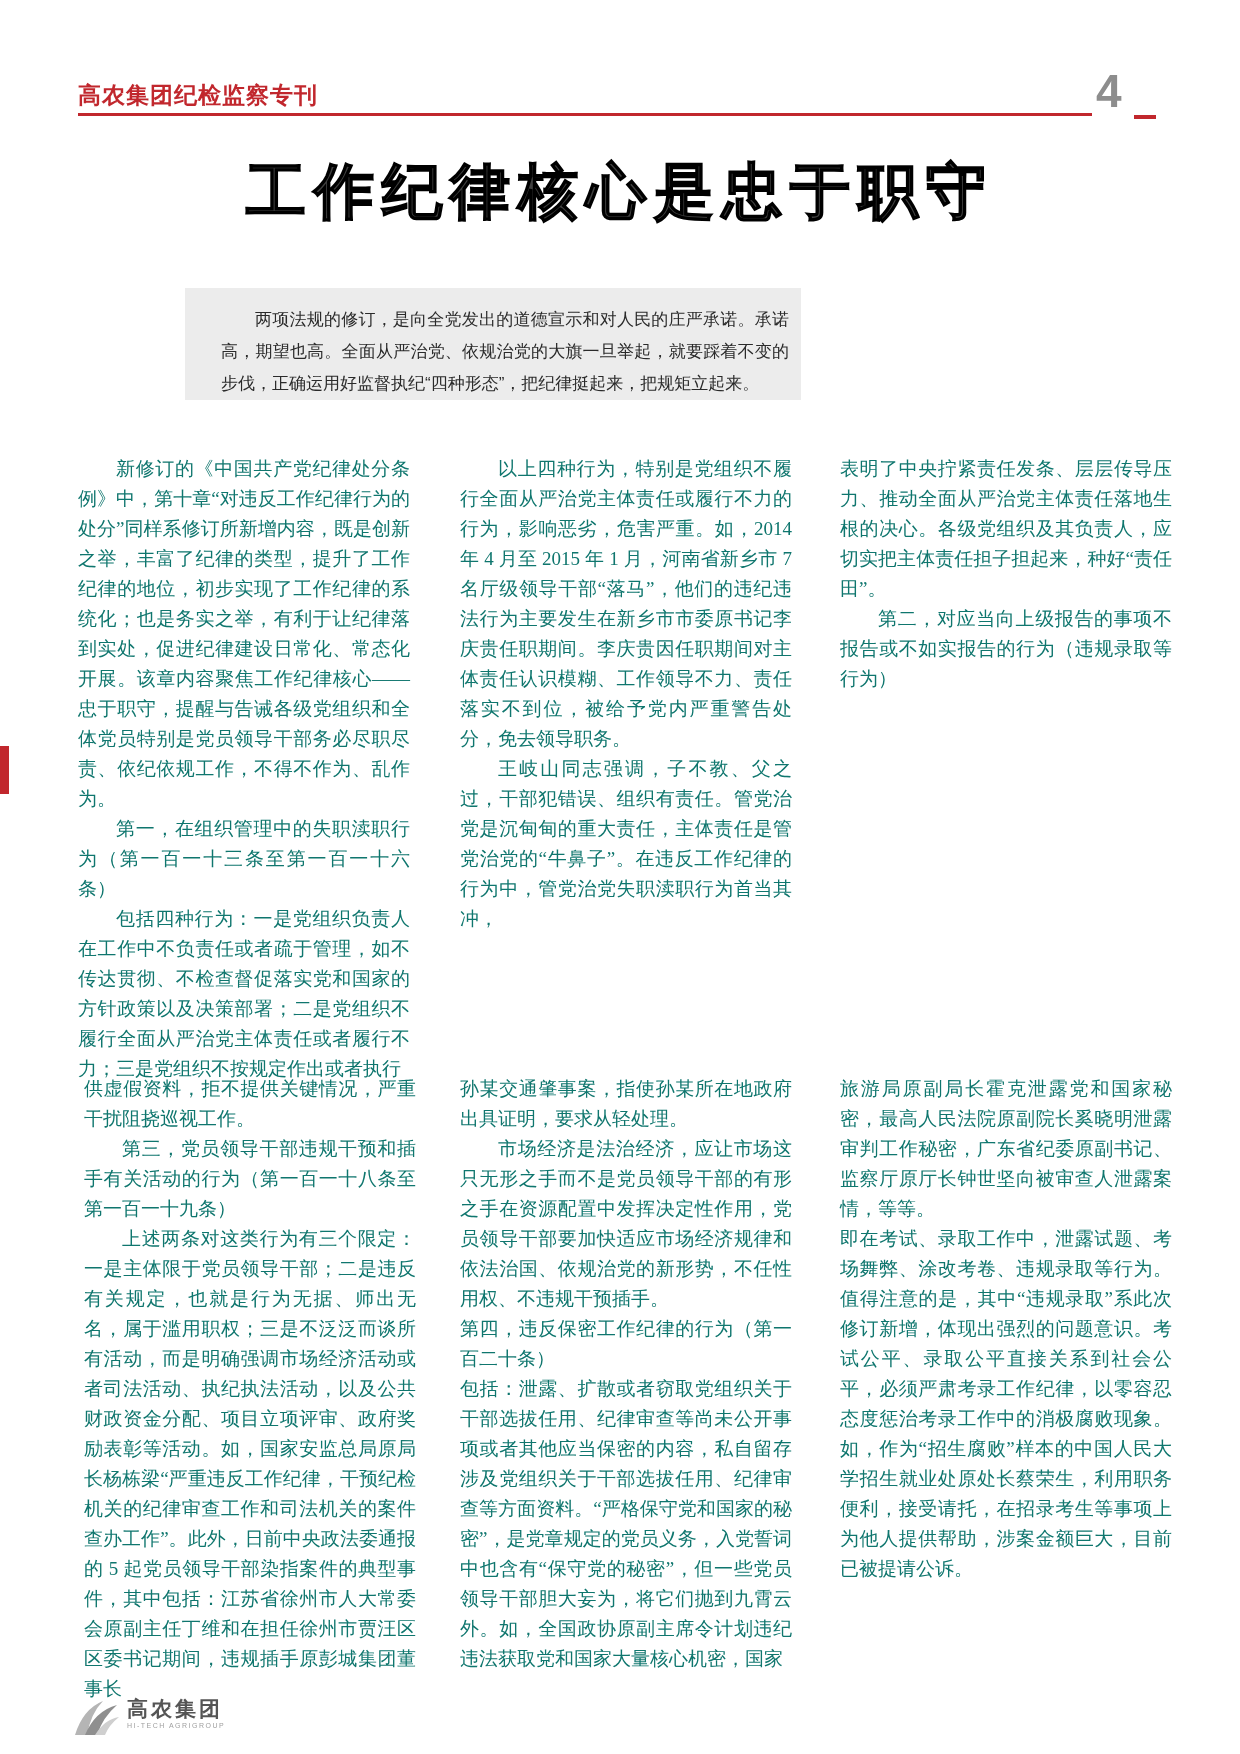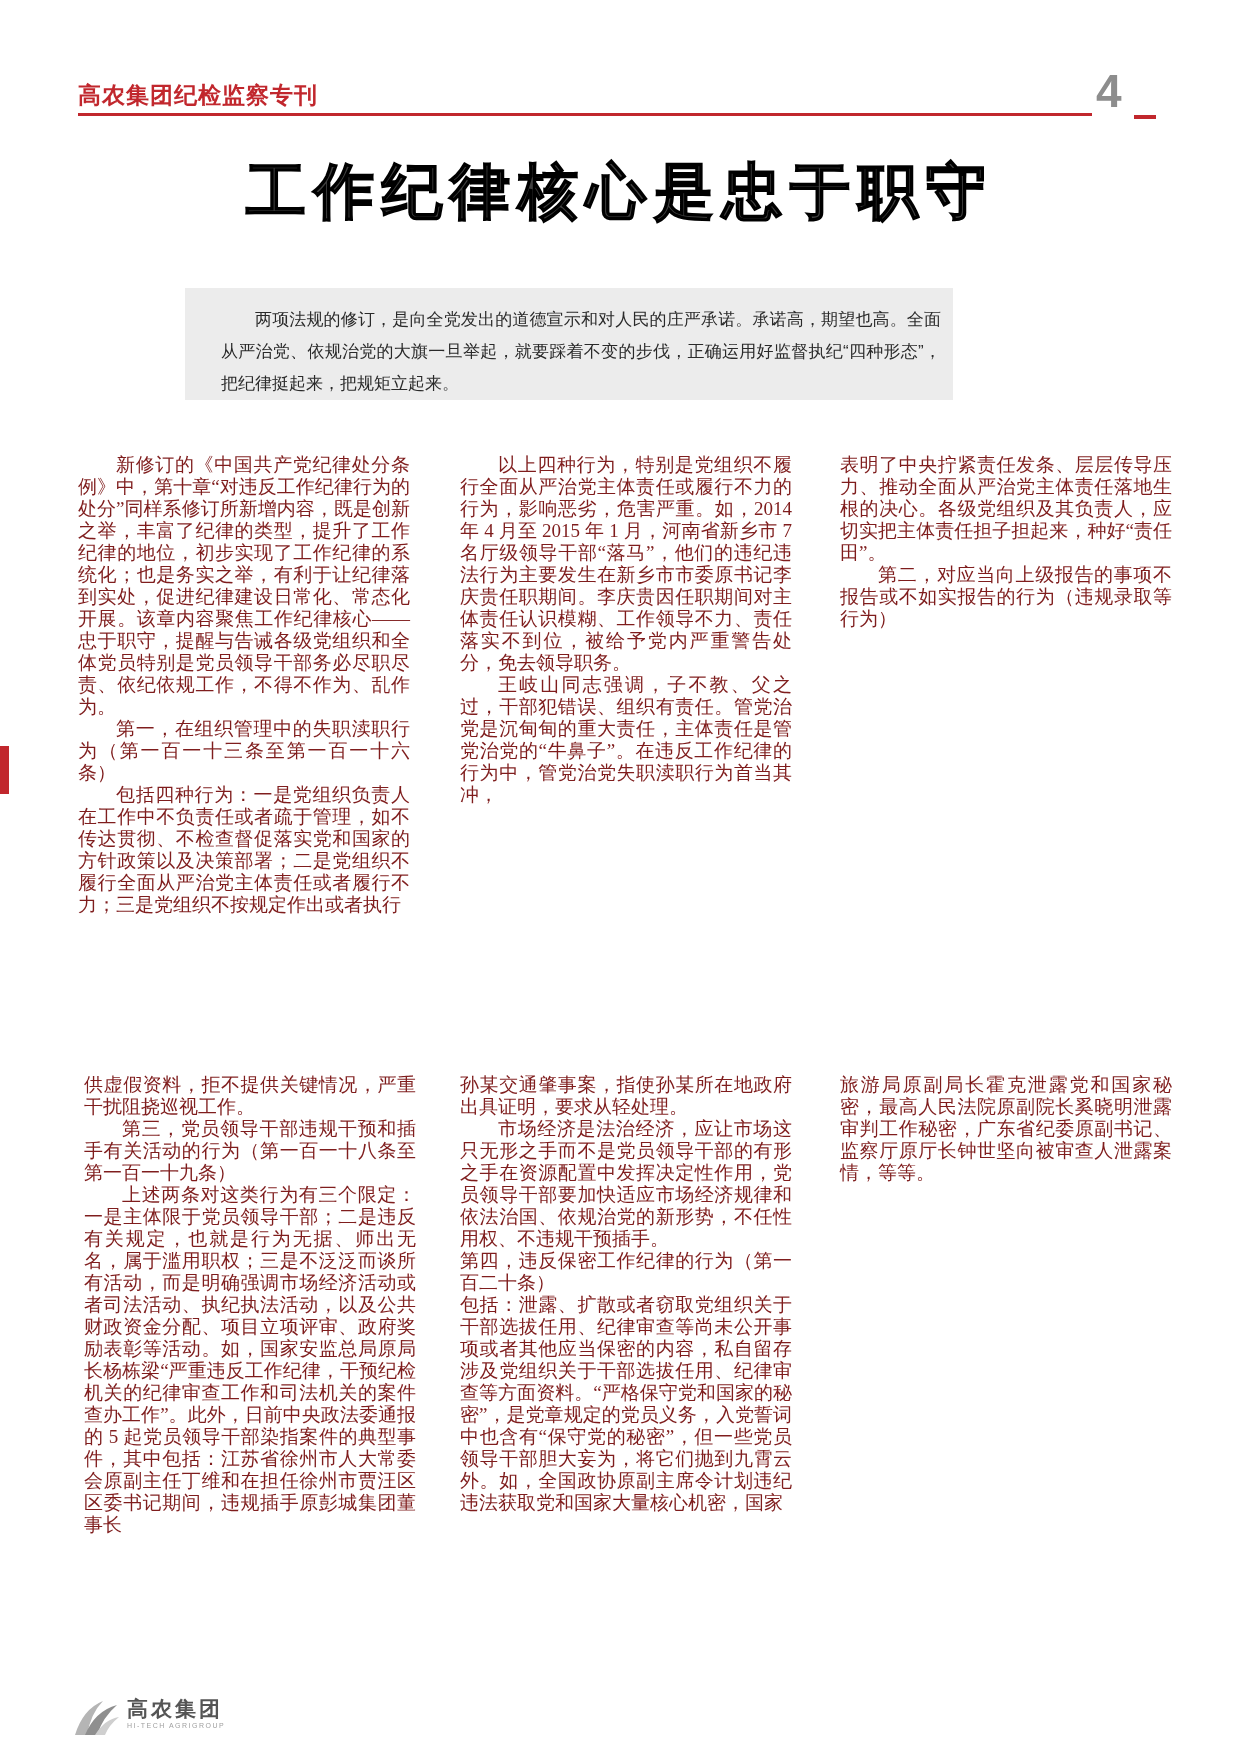--- a/index.html
+++ b/index.html
@@ -32,34 +32,34 @@
   }
   .main-title {
     position:absolute; left:0; top:152px; width:1240px;
     text-align:center;
     font-family:"Liberation Sans", sans-serif;
     font-weight:bold; font-size:60px; letter-spacing:8px;
     color:#404040;
     -webkit-text-stroke:1.5px #000;
   }
   .intro-box {
-    position:absolute; left:185px; top:288px; width:768px; height:112px;
+    position:absolute; left:185px; top:288px; width:616px; height:112px;
     background:#ececec; box-sizing:border-box;
     padding:16px 12px 0 36px;
   }
   .intro-box p {
     margin:0;
     font-family:"Liberation Sans", sans-serif;
     font-size:17px; line-height:32px; color:#2a2a2a;
     text-align:justify; text-indent:2em;
   }
   .col {
     position:absolute; width:332px;
-    font-size:19px; line-height:22px;
-    text-align:justify; color:#7f1d1d;
+    font-size:19px; line-height:30px;
+    text-align:justify; color:#0f766e;
   }
   .col p { margin:0; }
   .col p.ind { text-indent:2em; }
   .u0 { left:78px;  top:454px; }
   .u1 { left:460px; top:454px; }
   .u2 { left:840px; top:454px; }
   .l0 { left:84px;  top:1074px; }
   .l1 { left:460px; top:1074px; }
   .l2 { left:840px; top:1074px; }
   .edge-mark {
@@ -118,20 +118,21 @@
 
 <div class="col l1">
   <p>孙某交通肇事案，指使孙某所在地政府出具证明，要求从轻处理。</p>
   <p class="ind">市场经济是法治经济，应让市场这只无形之手而不是党员领导干部的有形之手在资源配置中发挥决定性作用，党员领导干部要加快适应市场经济规律和依法治国、依规治党的新形势，不任性用权、不违规干预插手。</p>
   <p>第四，违反保密工作纪律的行为（第一百二十条）</p>
   <p>包括：泄露、扩散或者窃取党组织关于干部选拔任用、纪律审查等尚未公开事项或者其他应当保密的内容，私自留存涉及党组织关于干部选拔任用、纪律审查等方面资料。“严格保守党和国家的秘密”，是党章规定的党员义务，入党誓词中也含有“保守党的秘密”，但一些党员领导干部胆大妄为，将它们抛到九霄云外。如，全国政协原副主席令计划违纪违法获取党和国家大量核心机密，国家</p>
 </div>
 
 <div class="col l2">
   <p>旅游局原副局长霍克泄露党和国家秘密，最高人民法院原副院长奚晓明泄露审判工作秘密，广东省纪委原副书记、监察厅原厅长钟世坚向被审查人泄露案情，等等。</p>
+  <p>即在考试、录取工作中，泄露试题、考场舞弊、涂改考卷、违规录取等行为。值得注意的是，其中“违规录取”系此次修订新增，体现出强烈的问题意识。考试公平、录取公平直接关系到社会公平，必须严肃考录工作纪律，以零容忍态度惩治考录工作中的消极腐败现象。如，作为“招生腐败”样本的中国人民大学招生就业处原处长蔡荣生，利用职务便利，接受请托，在招录考生等事项上为他人提供帮助，涉案金额巨大，目前已被提请公诉。</p>
 </div>
 
 <div class="edge-mark"></div>
 
 <div class="footer-logo">
   <span>
     <svg width="46" height="38" viewBox="0 0 46 38">
       <path d="M1 37 Q 9 11 29 3 Q 17 15 13 37 Z" fill="#b5b5b5"></path>
       <path d="M11 37 Q 21 13 43 7 Q 29 19 23 37 Z" fill="#8f8f8f"></path>
       <path d="M21 37 Q 31 21 45 19 Q 35 27 31 37 Z" fill="#cfcfcf"></path>

